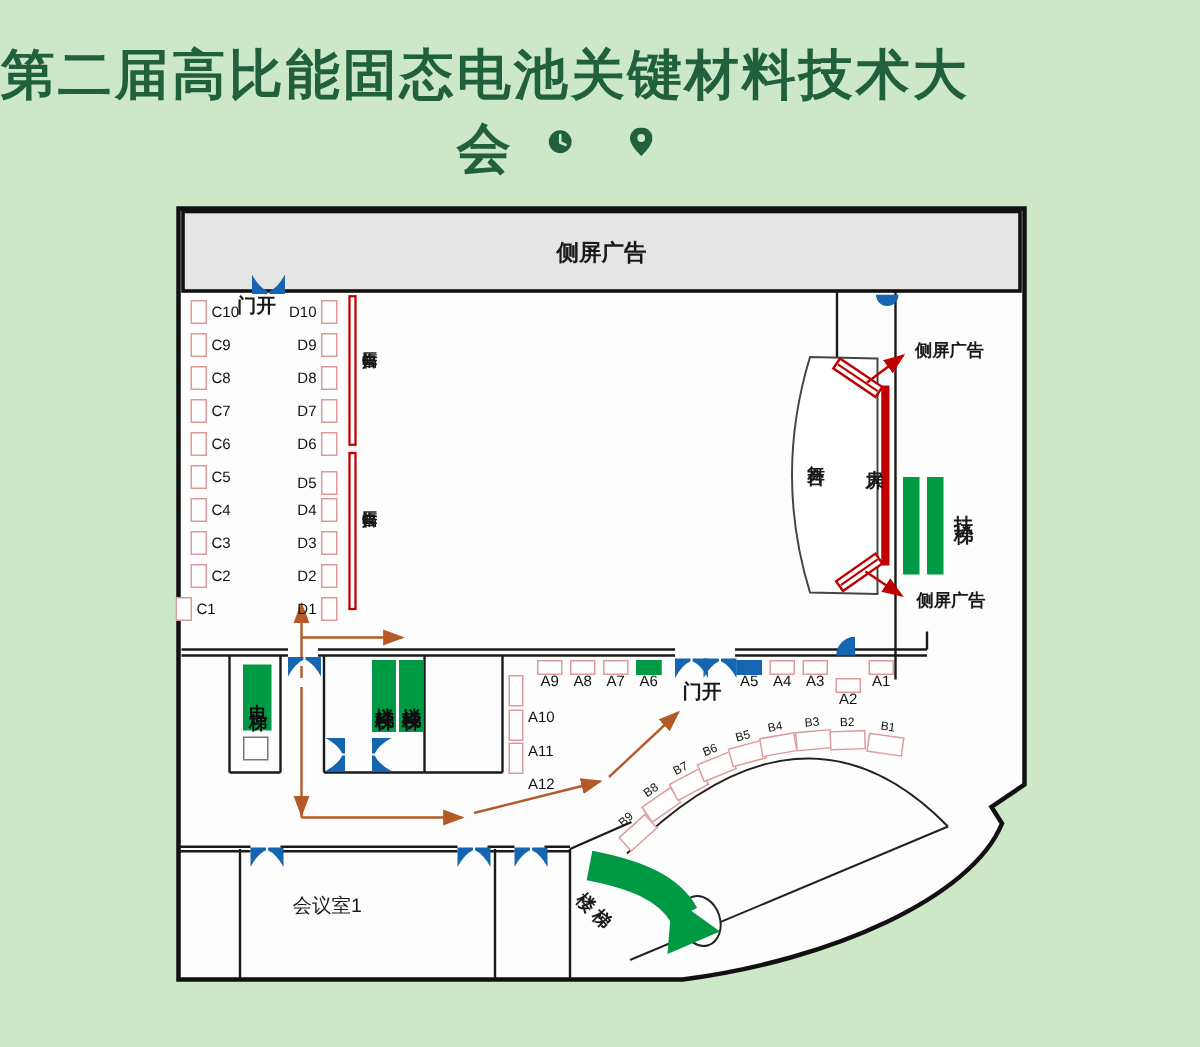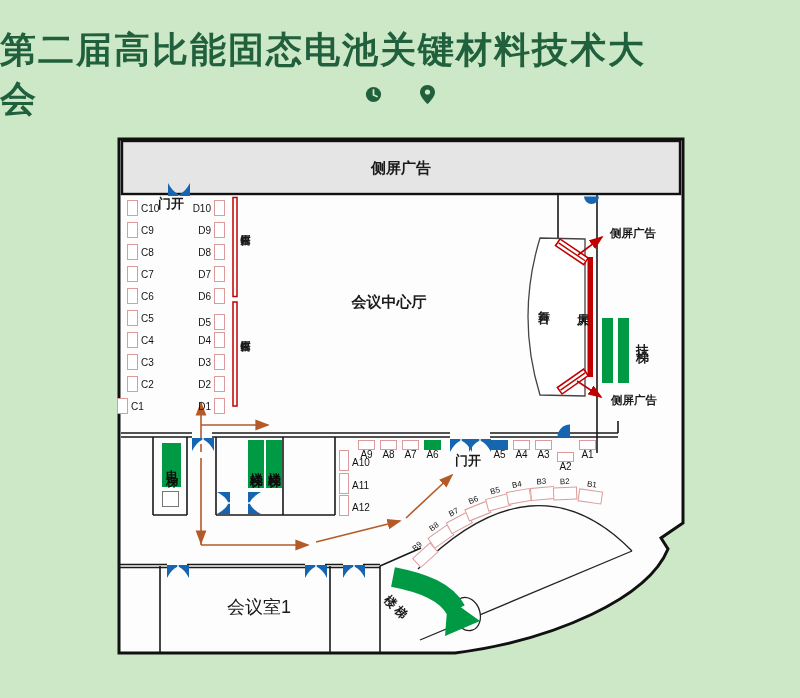--- a/index.html
+++ b/index.html
@@ -1,37 +1,37 @@
 <!DOCTYPE html>
 <html><head>
 <meta charset="utf-8">
 <style>
   html,body{margin:0;padding:0;}
   .stage{position:relative;width:800px;height:698px;background:#cde8c7;overflow:hidden;
          font-family:"Liberation Sans","DejaVu Sans",sans-serif;}
   svg.plan{position:absolute;left:0;top:0;z-index:1;}
   .lbl{position:absolute;z-index:3;color:#1a1a1a;white-space:nowrap;}
   .v{writing-mode:vertical-rl;text-orientation:upright;}
-  #title{left:0;top:26px;width:647px;text-align:left;font-size:36px;font-weight:800;
+  #title{left:0;top:26px;width:647px;text-align:center;font-size:36px;font-weight:800;
          color:#20603c;letter-spacing:2px;z-index:3;position:absolute;}
   #subrow{position:absolute;left:0;top:85px;width:800px;display:flex;justify-content:center;
           gap:38px;align-items:center;font-size:21px;font-weight:700;color:#20603c;z-index:3;}
   #subrow .item{display:flex;align-items:center;gap:8px;}
   
   .cd{position:absolute;display:flex;align-items:center;gap:3px;z-index:3;}
   .bx{width:11px;height:16px;border:1px solid #dd9a9a;background:#fff;display:block;box-sizing:border-box;}
   .bl{font-size:10px;color:#111;line-height:9px;}
   .dl{width:26px;text-align:right;}
   .ab{position:absolute;display:flex;flex-direction:column;align-items:center;width:17px;z-index:3;}
   .ab .bxa{width:17px;height:10px;border:1px solid #dd9a9a;background:#fff;box-sizing:border-box;}
   .ab .green{background:#009a44;border-color:#009a44;}
   .ab .blue{background:#1565b0;border-color:#1565b0;}
   .as{position:absolute;display:flex;align-items:flex-start;gap:3px;z-index:3;}
   .as .bxs{width:10px;height:21px;border:1px solid #dd9a9a;background:#fff;box-sizing:border-box;}
-  .as .bl{margin-top:8px;}
+  .as .bl{margin-top:24px;}
   .bb{position:absolute;display:flex;flex-direction:column;align-items:center;width:26px;z-index:3;}
   .bb .bl{font-size:8px;line-height:9px;margin-bottom:1px;}
   .bb .bx2{width:24px;height:13px;border:1px solid #dd9a9a;background:#fff;box-sizing:border-box;}
   .greenbox{position:absolute;background:#009a44;color:#0d0d0d;font-weight:700;z-index:3;
             display:flex;align-items:center;justify-content:center;}
   .whitebox{position:absolute;background:#fff;border:1.5px solid #777;box-sizing:border-box;z-index:3;}
   .bold{font-weight:700;}
 </style>
 </head>
 <body>
@@ -150,31 +150,30 @@
       </g>
       <g transform="translate(262,492) rotate(90)">
         <path d="M0,14 V1 Q4.5,9.5 10.3,12.2 V14 Z M22,14 V1 Q17.5,9.5 11.7,12.2 V14 Z"></path>
       </g>
       <path d="M584,196.5 A7.5,7.5 0 0 0 599,196.5 Z"></path>
       <path d="M570,424.5 A12.5,12.5 0 0 0 557.5,437 L570,437 Z"></path>
     </g>
   </svg>
 
   <div class="lbl bold" style="left:122px;top:159px;width:558px;text-align:center;font-size:15px;">侧屏广告</div>
-  <div class="lbl bold" style="left:329px;top:293px;width:120px;text-align:center;font-size:15px;">会议中心厅</div>
   <div class="lbl bold" style="left:158px;top:195px;font-size:13px;">门开</div>
   <div class="lbl bold" style="left:448px;top:452px;width:40px;text-align:center;font-size:13px;">门开</div>
   <div class="lbl bold v" style="left:238px;top:227px;font-size:10px;">巨幅广告</div>
   <div class="lbl bold v" style="left:238px;top:333px;font-size:10px;">巨幅广告</div>
   <div class="lbl bold v" style="left:535px;top:300px;font-size:12px;letter-spacing:2px;">舞台</div>
   <div class="lbl bold v" style="left:574px;top:303px;font-size:12px;letter-spacing:2px;">大屏</div>
   <div class="lbl bold" style="left:610px;top:226px;font-size:11.5px;">侧屏广告</div>
   <div class="lbl bold" style="left:611px;top:393px;font-size:11.5px;">侧屏广告</div>
   <div class="lbl bold v" style="left:633px;top:333px;font-size:13px;letter-spacing:7px;">扶梯</div>
-  <div class="lbl" style="left:195px;top:595px;width:96px;text-align:right;font-size:18px;">会议室1</div>
+  <div class="lbl" style="left:195px;top:595px;width:96px;text-align:left;font-size:13px;">会议室1</div>
   <div class="lbl bold" style="left:392px;top:592px;font-size:12px;letter-spacing:3px;transform:rotate(45deg);transform-origin:left top;">楼梯</div>
 
   <div class="greenbox v" style="left:162px;top:443px;width:19px;height:44px;font-size:12px;letter-spacing:6px;">电梯</div>
   <div class="whitebox" style="left:162px;top:491px;width:17px;height:16px;"></div>
   <div class="greenbox v" style="left:248px;top:440px;width:16px;height:48px;font-size:13px;letter-spacing:2px;">楼梯</div>
   <div class="greenbox v" style="left:266px;top:440px;width:16px;height:48px;font-size:13px;letter-spacing:2px;">楼梯</div>
 
   <div class="cd" style="left:127px;top:200px">
       <span class="bx"></span>
       <span class="bl">C10</span>

